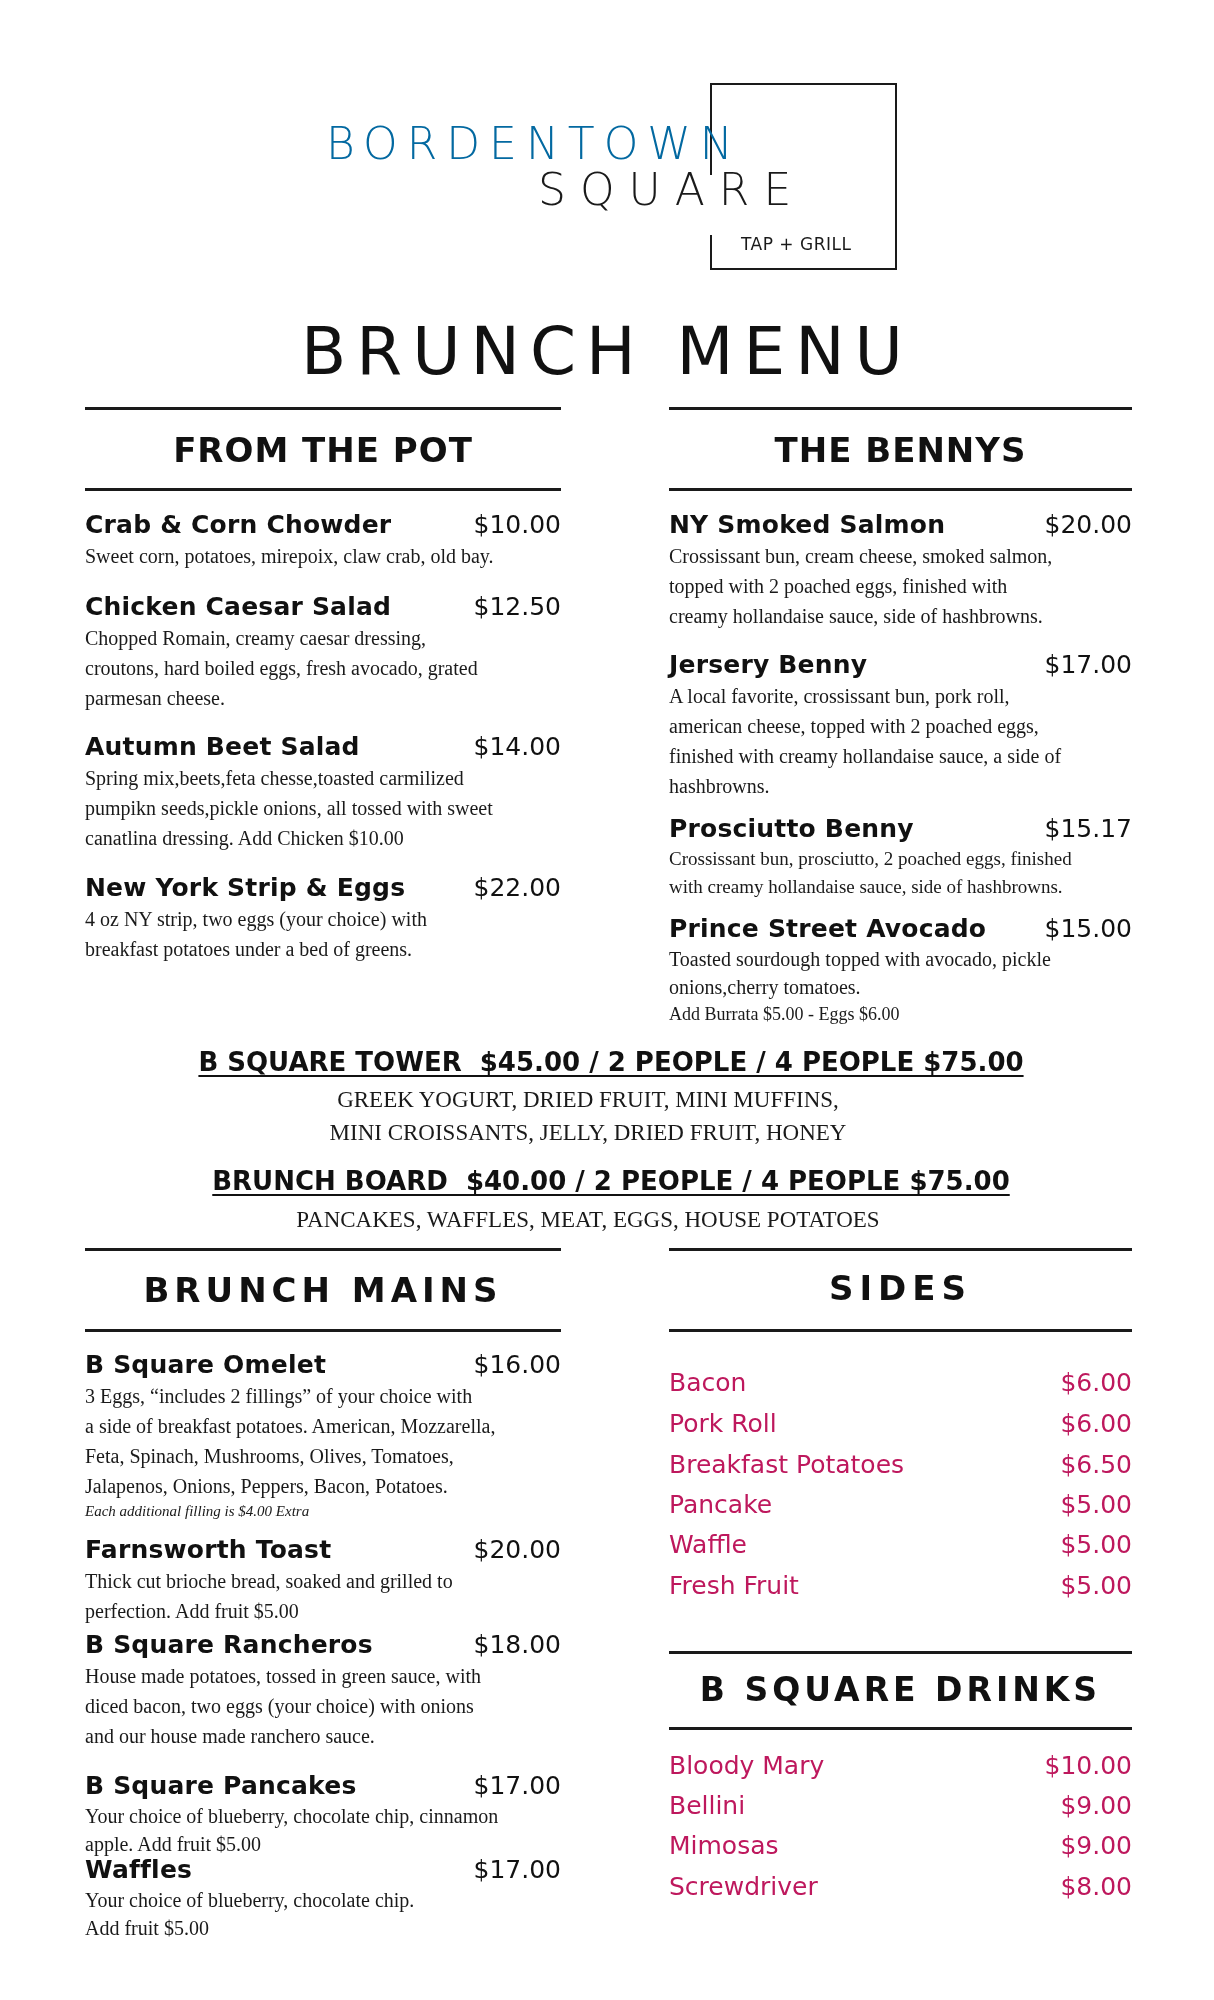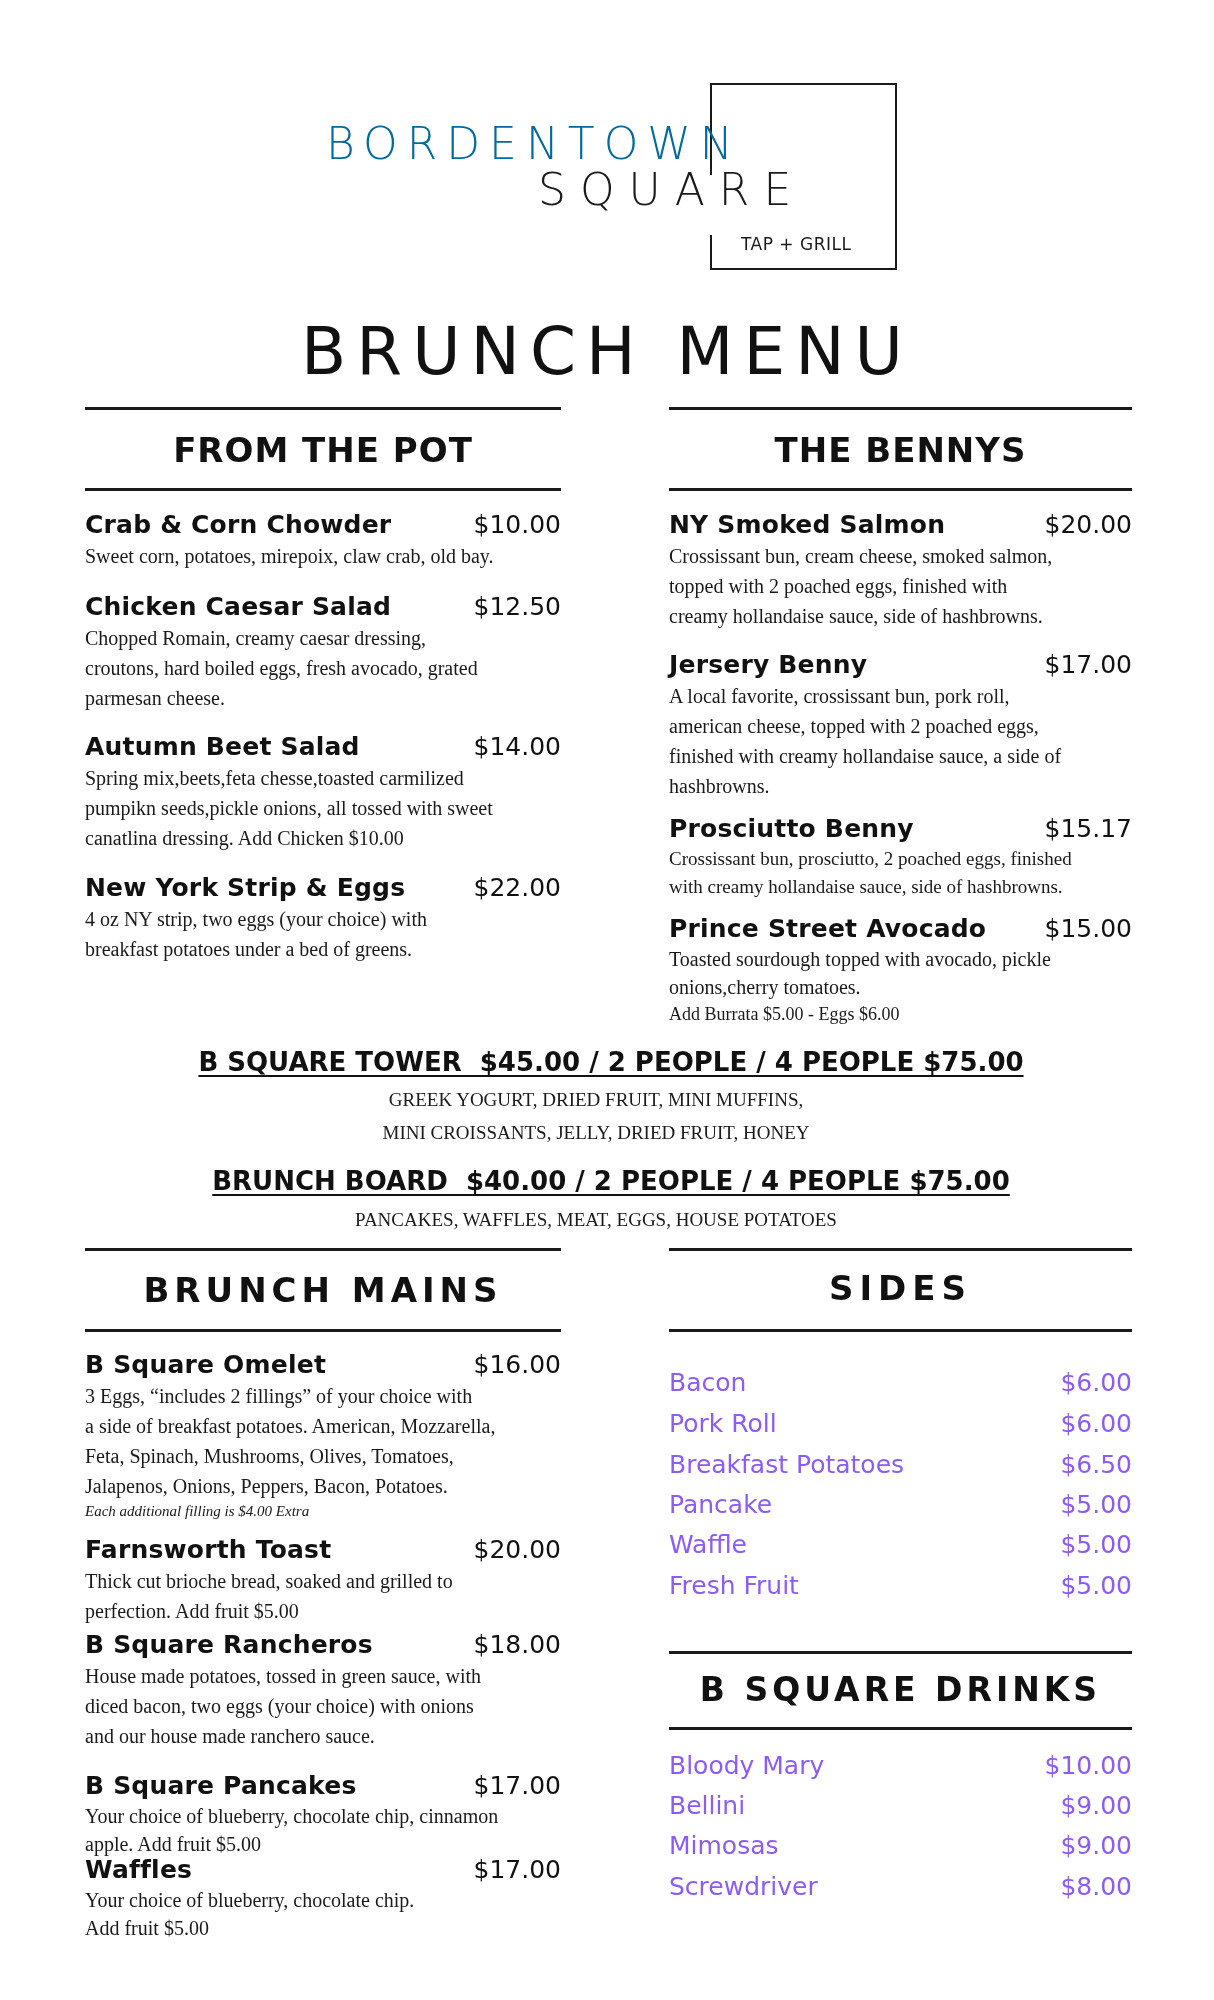--- a/index.html
+++ b/index.html
@@ -18,23 +18,23 @@
   .sec-title { position:absolute; text-align:center; font-family:"DejaVu Sans", sans-serif; font-weight:bold; font-size:34px; line-height:40px; color:#111; white-space:nowrap; }
 
   .item { position:absolute; }
   .item-head { display:flex; justify-content:space-between; align-items:baseline; font-family:"DejaVu Sans", sans-serif; height:32px; line-height:32px; }
   .item-name { font-weight:bold; font-size:25px; letter-spacing:0.2px; }
   .item-price { font-size:25px; }
   .item-desc { font-family:"Liberation Serif", serif; font-size:20px; line-height:30px; color:#1a1a1a; }
   .item-note { font-family:"Liberation Serif", serif; font-style:italic; font-size:15px; line-height:20px; color:#1a1a1a; }
 
   .special-title { position:absolute; left:4px; width:1214px; text-align:center; font-family:"DejaVu Sans", sans-serif; font-weight:bold; font-size:26px; line-height:32px; text-decoration:underline; text-decoration-thickness:2px; text-underline-offset:4px; white-space:pre; color:#111; }
-  .special-desc { position:absolute; left:0; width:1176px; text-align:center; font-family:"Liberation Serif", serif; font-size:19px; line-height:32px; color:#1a1a1a;padding-left:8px; }
-
-  .list-row { position:absolute; left:669px; width:463px; display:flex; justify-content:space-between; font-family:"DejaVu Sans", sans-serif; font-size:25px; line-height:32px; color:#8b5cf6; }
+  .special-desc { position:absolute; left:0; width:1176px; text-align:center; font-family:"Liberation Serif", serif; font-size:23px; line-height:32px; color:#1a1a1a; }
+
+  .list-row { position:absolute; left:669px; width:463px; display:flex; justify-content:space-between; font-family:"DejaVu Sans", sans-serif; font-size:25px; line-height:32px; color:#be185d; }
 </style>
 </head>
 <body>
 
 <div>
   <div class="logo-box"></div>
   <div class="logo-gap"></div>
   <div class="logo-line1">BORDENTOWN</div>
   <div class="logo-line2">SQUARE</div>
   <div class="logo-tag">TAP + GRILL</div>

